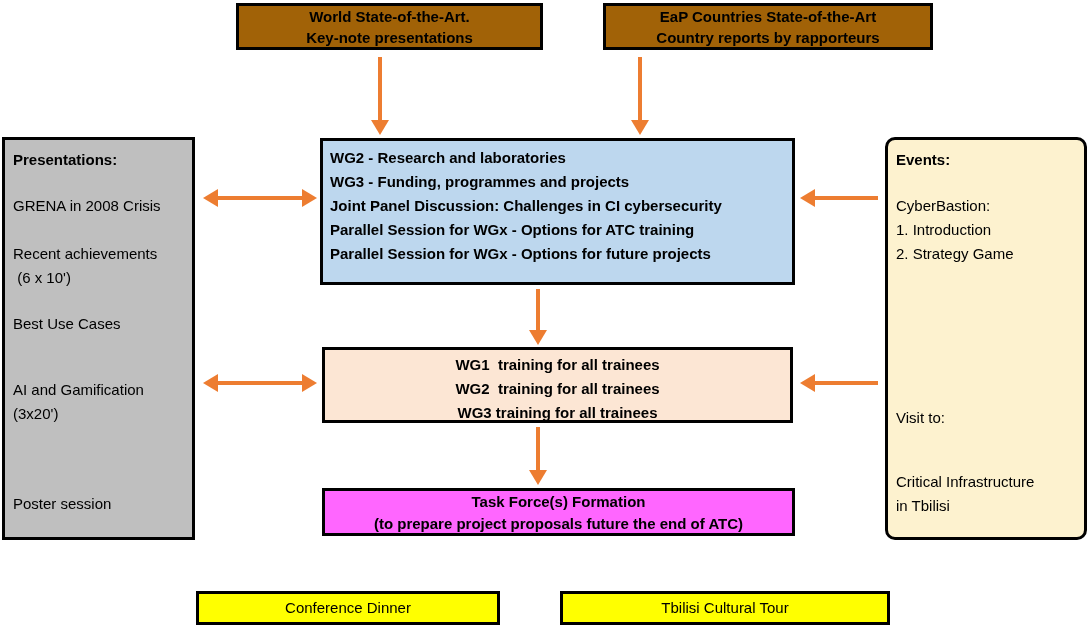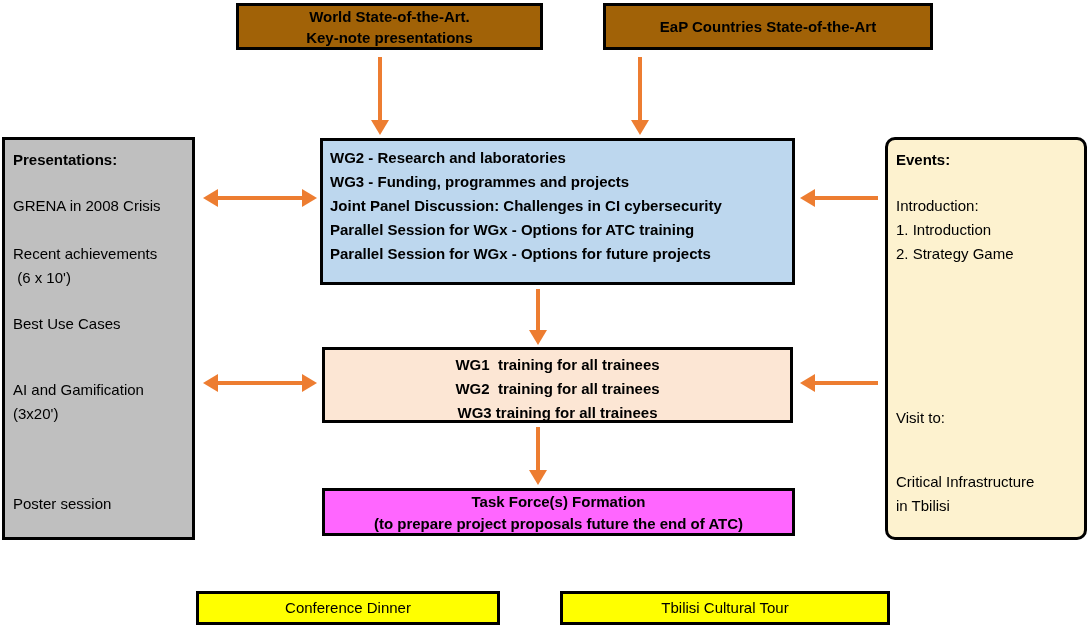--- a/index.html
+++ b/index.html
@@ -58,20 +58,21 @@
 <body>
 
 <div class="canvas">
 
   <div class="box green" id="box-keynote">
     <div class="line">World State-of-the-Art.</div>
     <div class="line">Key-note presentations</div>
   </div>
   <div class="box green" id="box-reports">
     <div class="line">EaP Countries State-of-the-Art</div>
+    <div class="line">Country reports by rapporteurs</div>
   </div>
 
   <div class="box gray" id="box-presentations">
     <div class="line title">Presentations:</div>
     <div class="line mt-gap1">GRENA in 2008 Crisis</div>
     <div class="line mt-gap2">Recent achievements</div>
     <div class="line"> (6 x 10')</div>
     <div class="line mt-gap1">Best Use Cases</div>
     <div class="line mt-gap3">AI and Gamification</div>
     <div class="line">(3x20')</div>
@@ -81,21 +82,21 @@
   <div class="box blue" id="box-wg">
     <div class="line">WG2 - Research and laboratories</div>
     <div class="line">WG3 - Funding, programmes and projects</div>
     <div class="line">Joint Panel Discussion: Challenges in CI cybersecurity</div>
     <div class="line">Parallel Session for WGx - Options for ATC training</div>
     <div class="line">Parallel Session for WGx - Options for future projects</div>
   </div>
 
   <div class="box cream" id="box-events">
     <div class="line title">Events:</div>
-    <div class="line mt-gap1">Introduction:</div>
+    <div class="line mt-gap1">CyberBastion:</div>
     <div class="line">1. Introduction</div>
     <div class="line">2. Strategy Game</div>
     <div class="line mt-visit">Visit to:</div>
     <div class="line mt-crit">Critical Infrastructure</div>
     <div class="line">in Tbilisi</div>
   </div>
 
   <div class="box peach" id="box-training">
     <div class="line">WG1  training for all trainees</div>
     <div class="line">WG2  training for all trainees</div>

